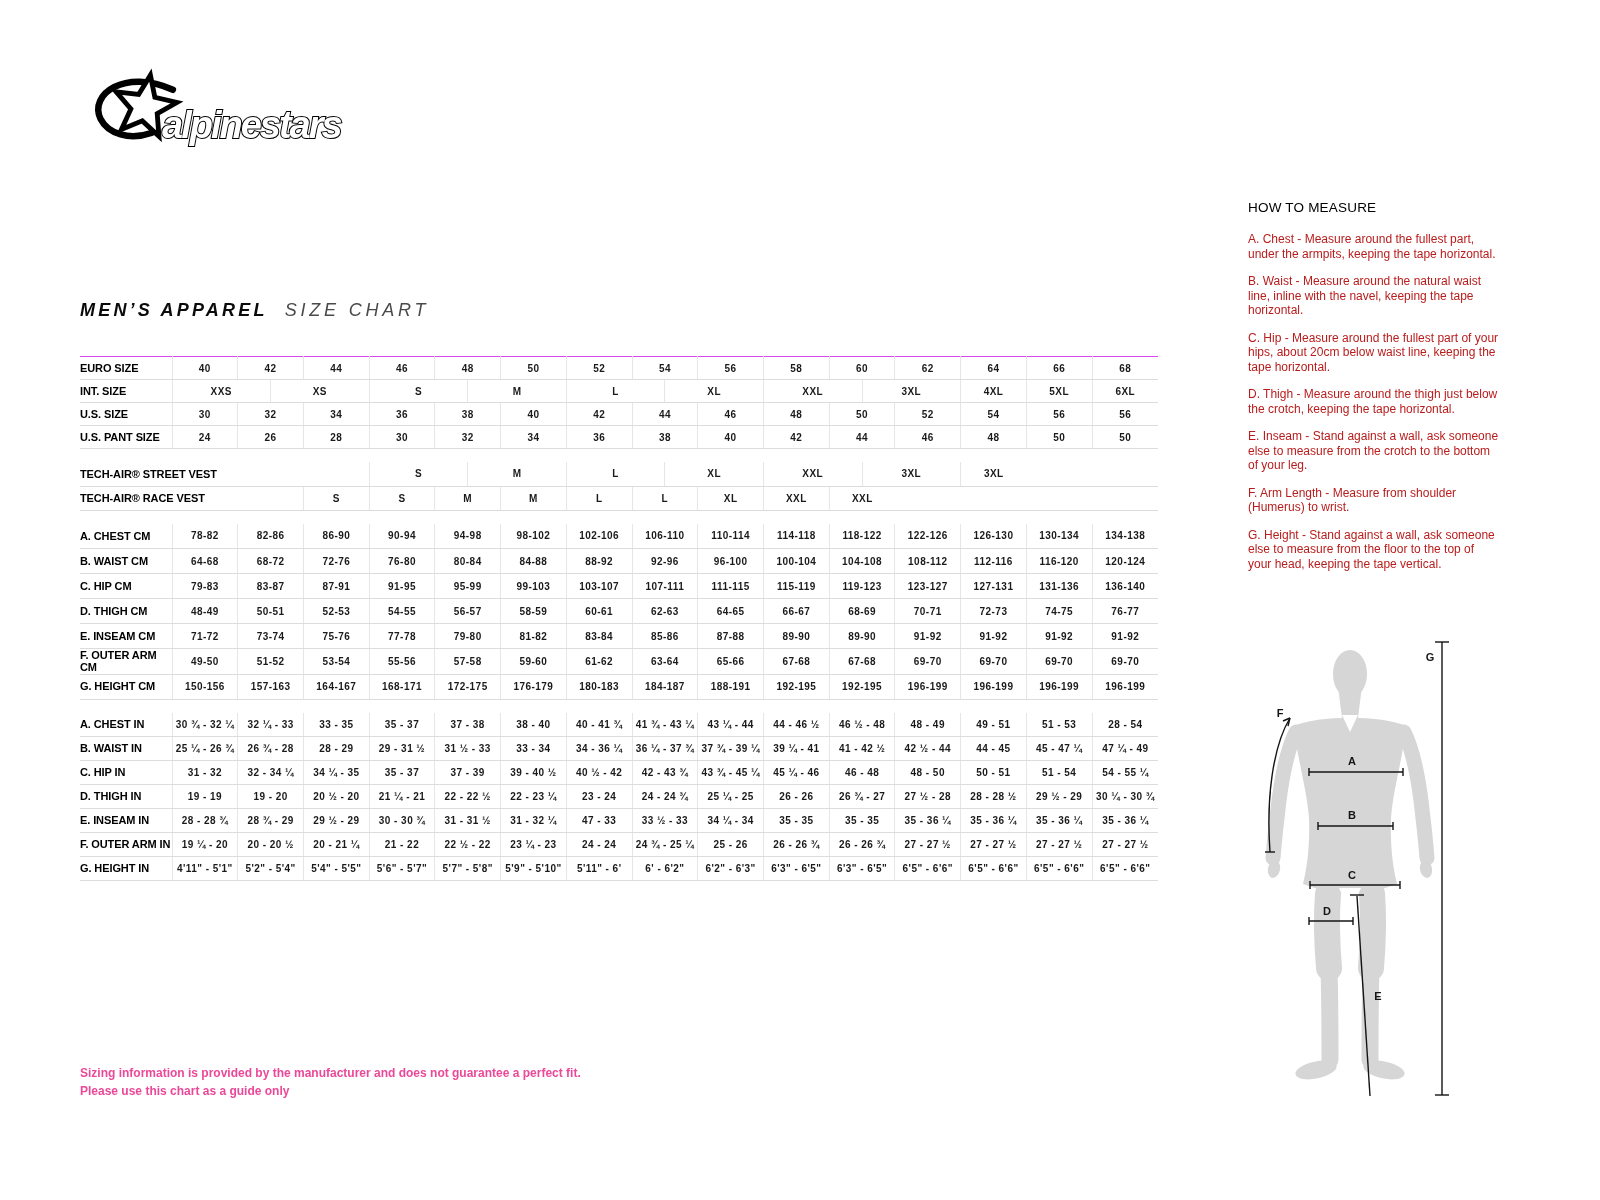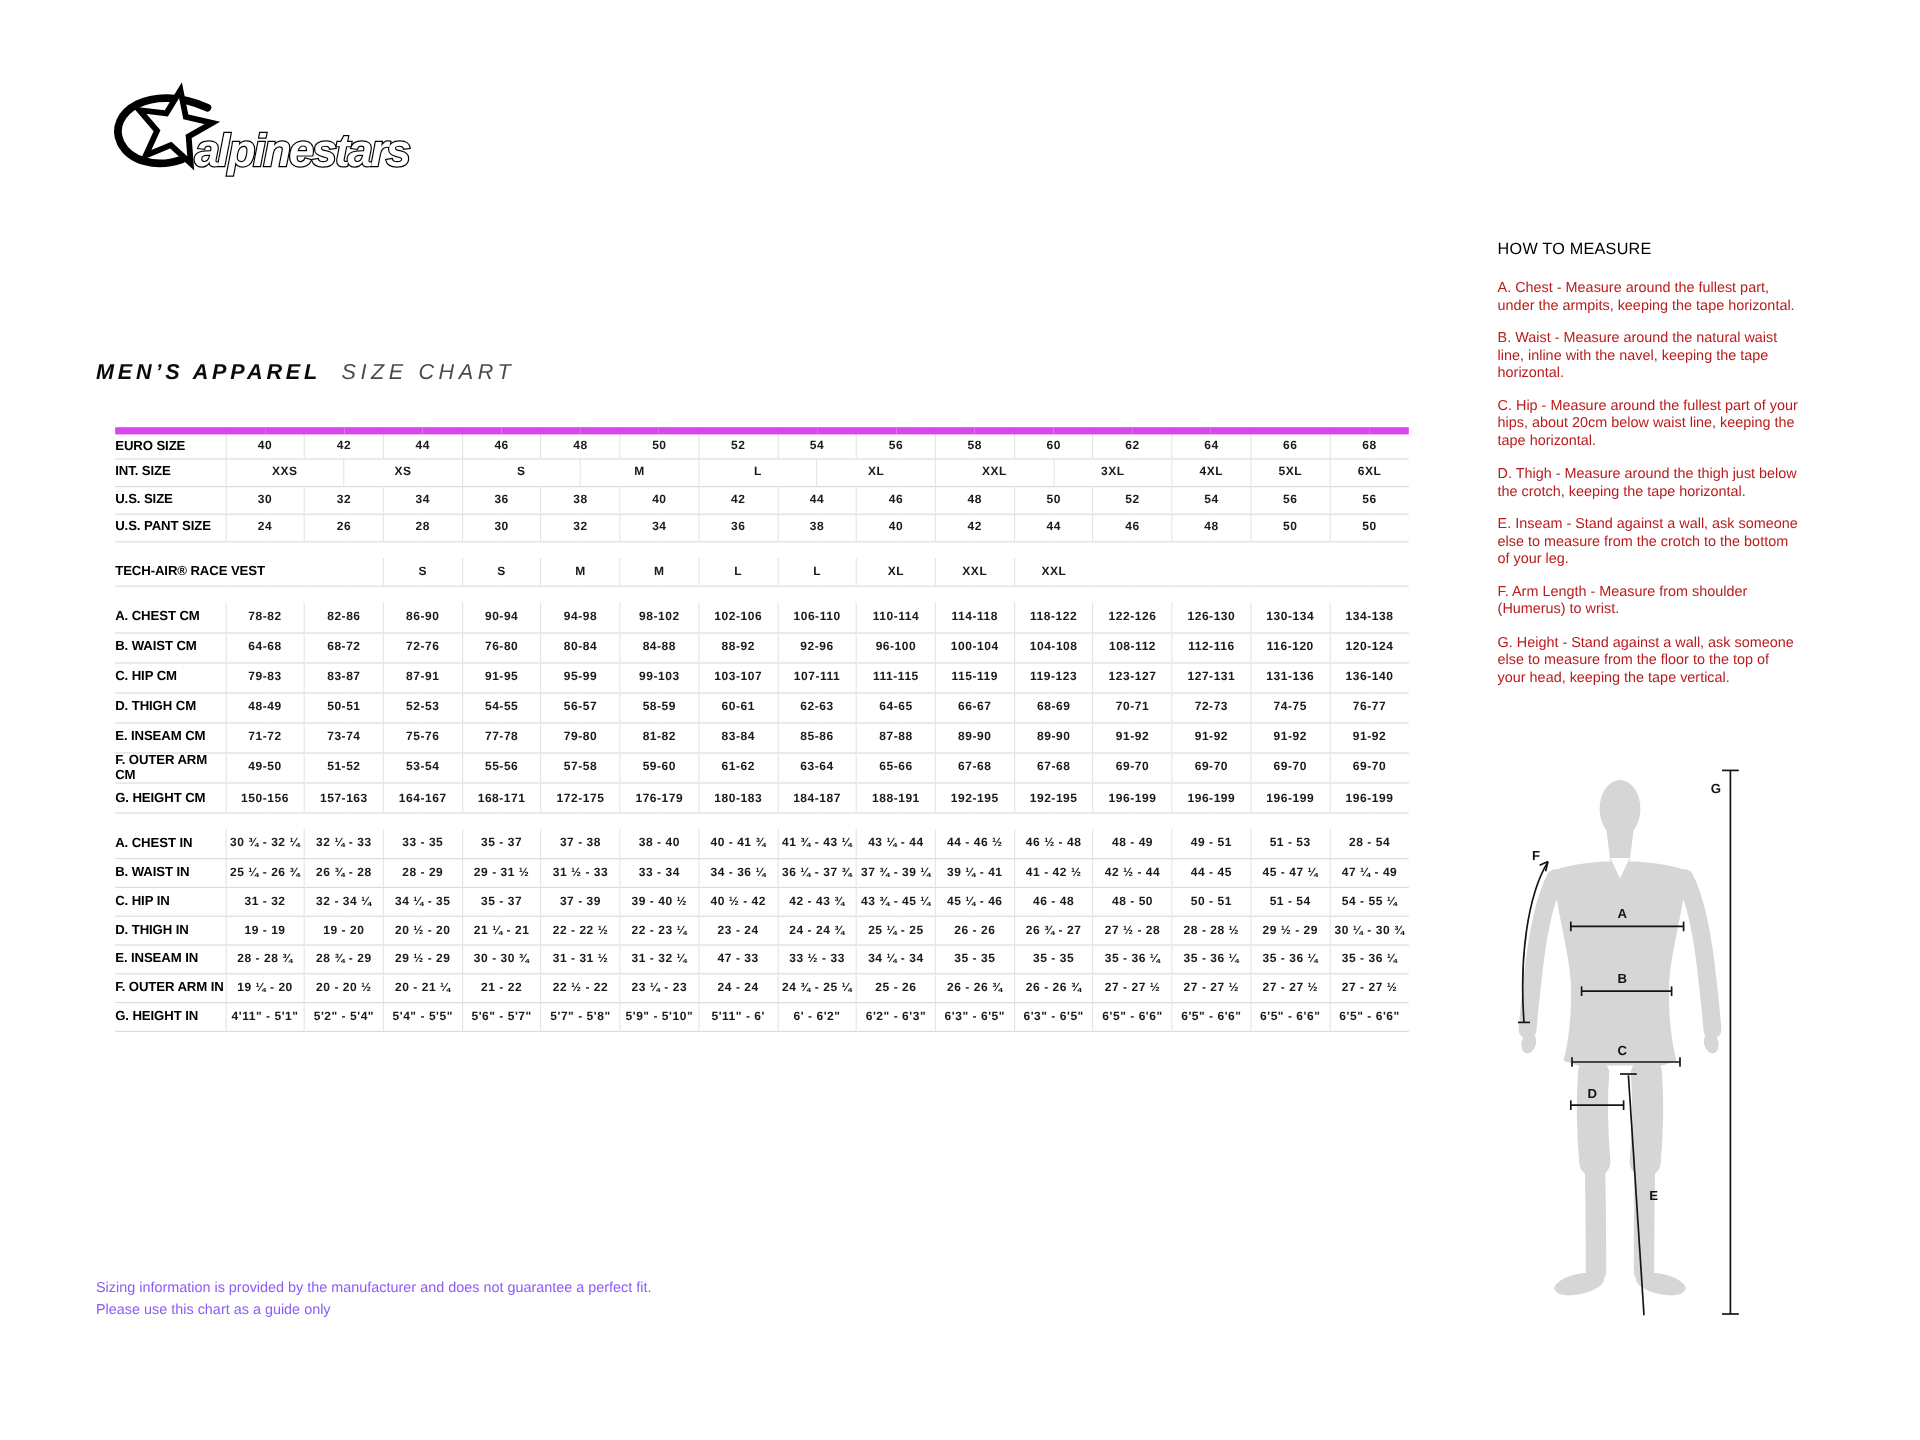--- a/index.html
+++ b/index.html
@@ -8,22 +8,22 @@
 
   
   .logo{position:absolute;left:78px;top:62px;}
 
   
   .title{position:absolute;left:80px;top:300px;font-style:italic;font-size:18px;white-space:nowrap;}
   .title .primary{font-weight:bold;letter-spacing:3.2px;color:#0a0a0a;}
   .title .secondary{font-weight:normal;letter-spacing:3.8px;color:#4a4a4a;margin-left:12px;}
 
   
-  table.size-table{position:absolute;left:96px;top:356px;width:1078px;border-collapse:collapse;
-                   table-layout:fixed;border-top:6px solid #d946ef;}
+  table.size-table{position:absolute;left:80px;top:356px;width:1078px;border-collapse:collapse;
+                   table-layout:fixed;border-top:1px solid #d946ef;}
   table.size-table col.lbl{width:92px;}
   table.size-table th,table.size-table td{padding:0;margin:0;vertical-align:middle;}
   th.rowlabel{text-align:left;font-size:11px;font-weight:bold;letter-spacing:-0.1px;line-height:1.12;
               border-bottom:1px solid #dcdcdc;color:#000;}
   tr.k-tech th.rowlabel{white-space:nowrap;}
   td.val{border-bottom:1px solid #dcdcdc;border-left:1px solid #e6e6e6;text-align:center;
          font-size:10px;font-weight:bold;color:#1a1a1a;letter-spacing:0.45px;white-space:nowrap;}
   td.blank{border-bottom:1px solid #dcdcdc;}
   td.spacer{height:13px;border:none;}
   tr.k-size{height:23px;} tr.k-tech{height:24px;} tr.k-cm{height:25px;} tr.k-in{height:24px;}
@@ -34,21 +34,21 @@
   .measure p{margin:0 0 13px 0;font-size:12px;line-height:14.5px;color:#b91c1c;}
 
   
   .figure{position:absolute;left:1230px;top:618px;}
   .figure .body{fill:#d6d6d7;}
   .figure .limb{stroke:#d6d6d7;fill:none;stroke-linecap:round;}
   .figure .mline{stroke:#141414;stroke-width:1.4;fill:none;}
   .figure text{font-family:"Liberation Sans",sans-serif;font-size:11px;font-weight:bold;fill:#141414;}
 
   
-  .footer{position:absolute;left:80px;top:1064px;font-size:12px;line-height:18px;color:#8b5cf6;}
+  .footer{position:absolute;left:80px;top:1064px;font-size:12px;line-height:18px;color:#ec4899;font-weight:bold;}
 </style>
 </head>
 <body>
 
 <div class="page">
 
   <svg class="logo" width="290" height="100" viewBox="0 0 290 100">
     <g transform="translate(2,4) scale(1.08)">
       <path d="M 86 22 C 42 2, 8 26, 19 49 C 26 63, 46 69, 66 62" fill="none" stroke="#000" stroke-width="6" stroke-linecap="round"></path>
       <path d="M65.2 8.5 L69.3 29 L89.7 33.8 L71.5 44.1 L73.1 65 L57.7 50.8 L38.4 58.8 L47.1 39.8 L33.5 23.9 L54.3 26.3 Z" fill="#fff" stroke="#000" stroke-width="4.5" stroke-linejoin="miter"></path>
@@ -132,20 +132,32 @@
           <td colspan="2" class="val">44</td>
           <td colspan="2" class="val">46</td>
           <td colspan="2" class="val">48</td>
           <td colspan="2" class="val">50</td>
           <td colspan="2" class="val">50</td>
         </tr>
         <tr>
           <td colspan="31" class="spacer"></td>
         </tr>
         <tr class="k-tech">
+          <th class="rowlabel">TECH-AIR® STREET VEST</th>
+          <td colspan="6" class="blank"></td>
+          <td colspan="3" class="val">S</td>
+          <td colspan="3" class="val">M</td>
+          <td colspan="3" class="val">L</td>
+          <td colspan="3" class="val">XL</td>
+          <td colspan="3" class="val">XXL</td>
+          <td colspan="3" class="val">3XL</td>
+          <td colspan="2" class="val">3XL</td>
+          <td colspan="4" class="blank"></td>
+        </tr>
+        <tr class="k-tech">
           <th class="rowlabel">TECH-AIR® RACE VEST</th>
           <td colspan="4" class="blank"></td>
           <td colspan="2" class="val">S</td>
           <td colspan="2" class="val">S</td>
           <td colspan="2" class="val">M</td>
           <td colspan="2" class="val">M</td>
           <td colspan="2" class="val">L</td>
           <td colspan="2" class="val">L</td>
           <td colspan="2" class="val">XL</td>
           <td colspan="2" class="val">XXL</td>

